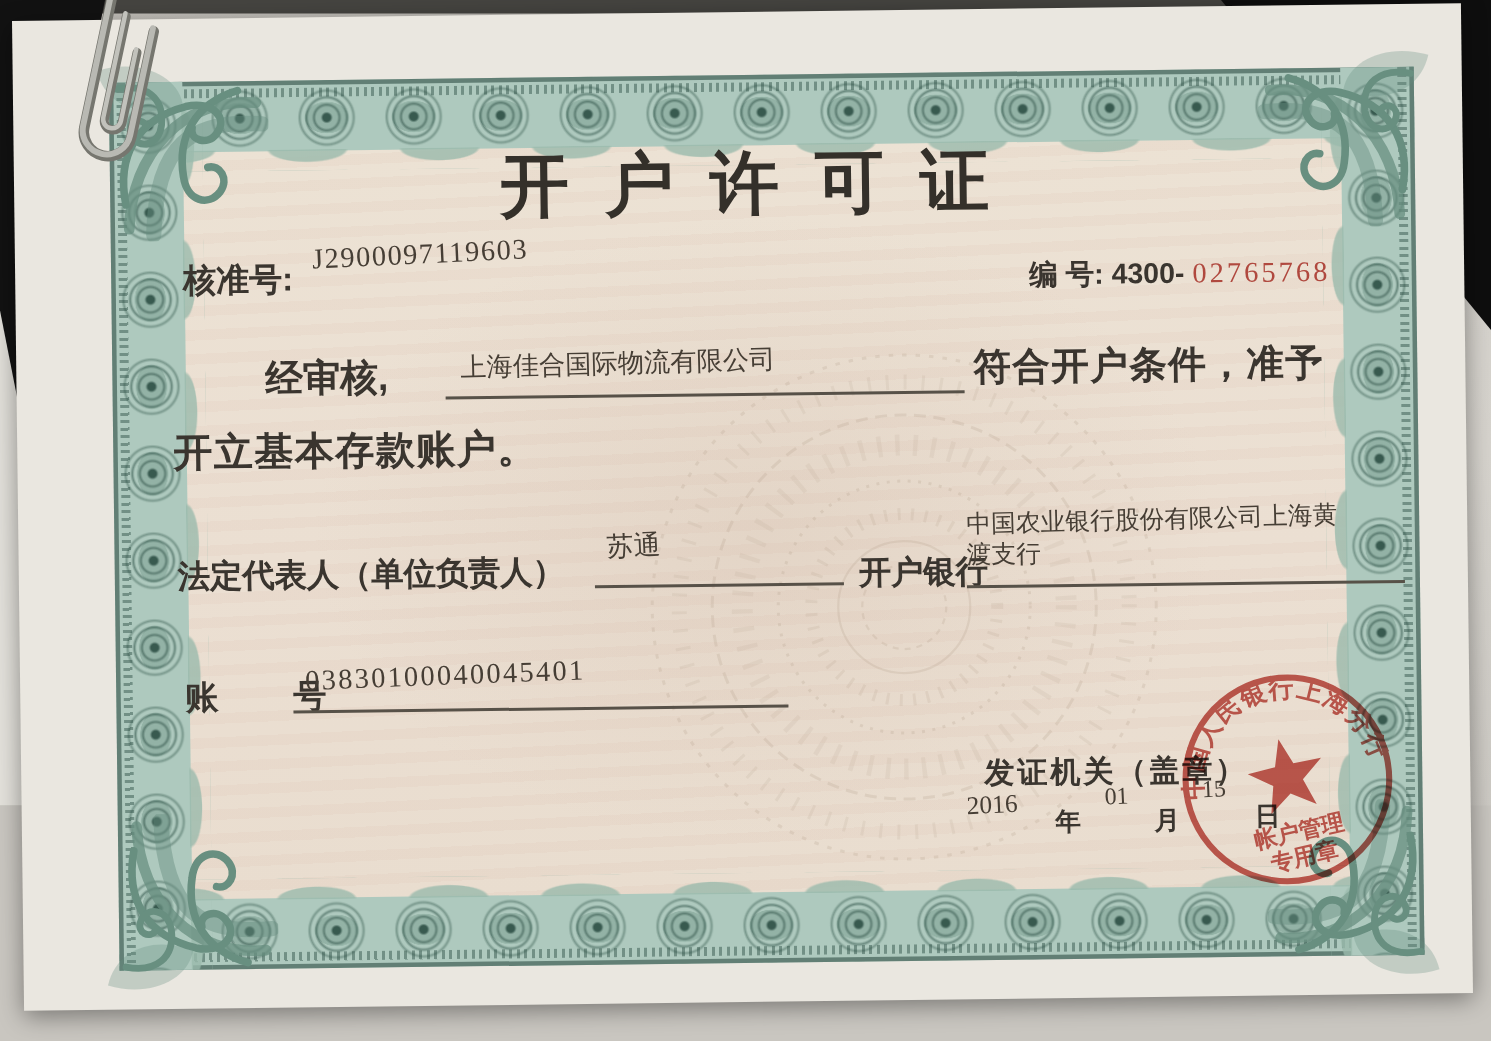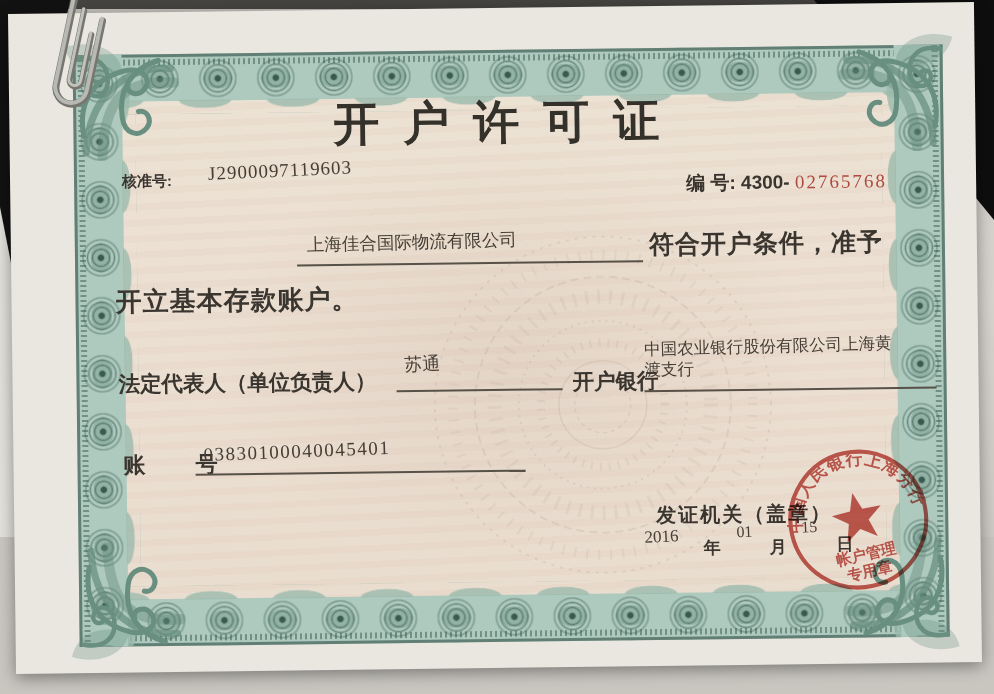--- a/index.html
+++ b/index.html
@@ -76,21 +76,21 @@
   .rosette{position:absolute;left:306px;top:138px;width:360px;height:360px;opacity:.45;}
 
   
   .t{position:absolute;color:#3a352f;white-space:nowrap;}
   .label{font-weight:bold;font-family:"Liberation Sans",sans-serif;}
   .value{font-family:"Liberation Serif",serif;color:#463e35;}
   .title{left:64px;top:84px;width:870px;text-align:center;font-size:46px;font-weight:bold;
      letter-spacing:24px;font-family:"Liberation Serif",serif;color:#34302a;}
   .u-line{position:absolute;height:0;border-bottom:2px solid #575148;}
 
-  .approval-label{left:112px;top:160px;font-size:15px;}
+  .approval-label{left:112px;top:160px;font-size:22px;}
   .approval-value{left:198px;top:149px;font-size:19px;transform:rotate(-2deg);letter-spacing:1px;}
   .serial-row{left:676px;top:165px;font-size:19px;}
   .serial-number{color:#b0493f;font-family:"Liberation Serif",serif;letter-spacing:2px;}
   .review-label{left:166px;top:224px;font-size:25px;}
   .company-name{left:296px;top:221px;font-size:17.5px;transform:rotate(-0.8deg);}
   .condition-text{left:638px;top:222px;font-size:25px;letter-spacing:1px;}
   .open-text{left:104px;top:272px;font-size:26px;letter-spacing:1px;}
   .legal-label{left:106px;top:357px;font-size:21.5px;}
   .legal-value{left:392px;top:343px;font-size:18px;transform:rotate(-2deg);}
   .bank-label{left:560px;top:360px;font-size:21.5px;}
@@ -189,20 +189,21 @@
 
     <div class="t label approval-label">核准号:</div>
     <div class="t value approval-value">J2900097119603</div>
 
     <div class="t serial-row">
       <span class="label">编 号:</span>
       <span class="label">4300-</span>
       <span class="serial-number">02765768</span>
     </div>
 
+    <div class="t label review-label">经审核,</div>
     <div class="t value company-name">上海佳合国际物流有限公司</div>
     <div class="u-line" style="left:286px;top:254px;width:346px;"></div>
     <div class="t label condition-text">符合开户条件，准予</div>
     <div class="t label open-text">开立基本存款账户。</div>
 
     <div class="t label legal-label">法定代表人（单位负责人）</div>
     <div class="t value legal-value">苏通</div>
     <div class="u-line" style="left:384px;top:381px;width:166px;"></div>
 
     <div class="t label bank-label">开户银行</div>

